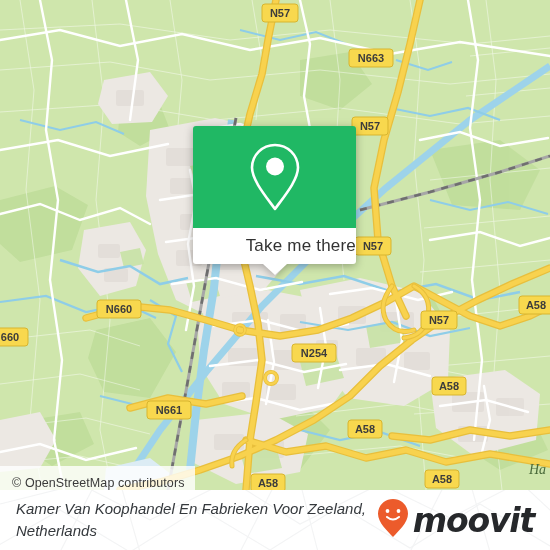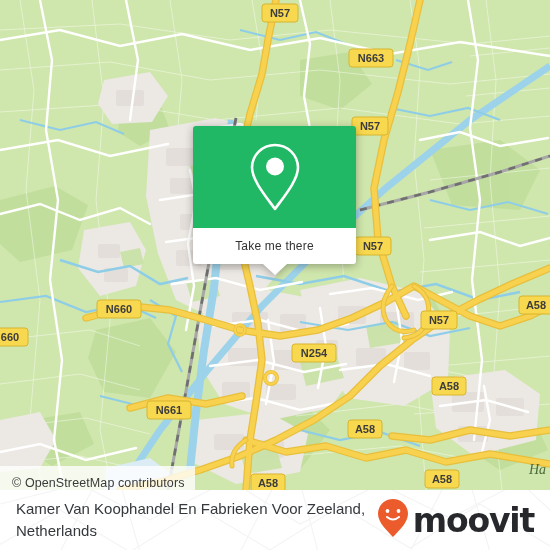--- a/index.html
+++ b/index.html
@@ -63,22 +63,22 @@
     align-items: center;
     justify-content: center;
   }
   #callout-green svg { display:block; }
   #callout-white {
     height: 36px;
     background: #ffffff;
     border-radius: 0 0 3px 3px;
     display: flex;
     align-items: center;
-    justify-content: center;
-    font-size: 12px;
+    justify-content: flex-end;
+    font-size: 17px;
     color: #333333;
     letter-spacing: 0.2px;
   }
   #callout-tail {
     position: absolute;
     left: 50%;
     bottom: -11px;
     margin-left: -12px;
     width: 0; height: 0;
     border-left: 12px solid transparent;
@@ -99,20 +99,21 @@
     left: 0; top: 0; width: 550px; height: 60px;
     opacity: 0.30;
   }
   #footer-inner {
     position: relative;
     width: 100%; height: 100%;
     display: flex;
     align-items: center;
     justify-content: flex-end;
     padding: 0 16px 0 16px;
+    font-style: italic;
   }
   #place-name {
     font-size: 15px;
     line-height: 22px;
     color: #35393d;
     max-width: 380px;
   }
   #moovit-logo {
     display: flex;
     align-items: center;

